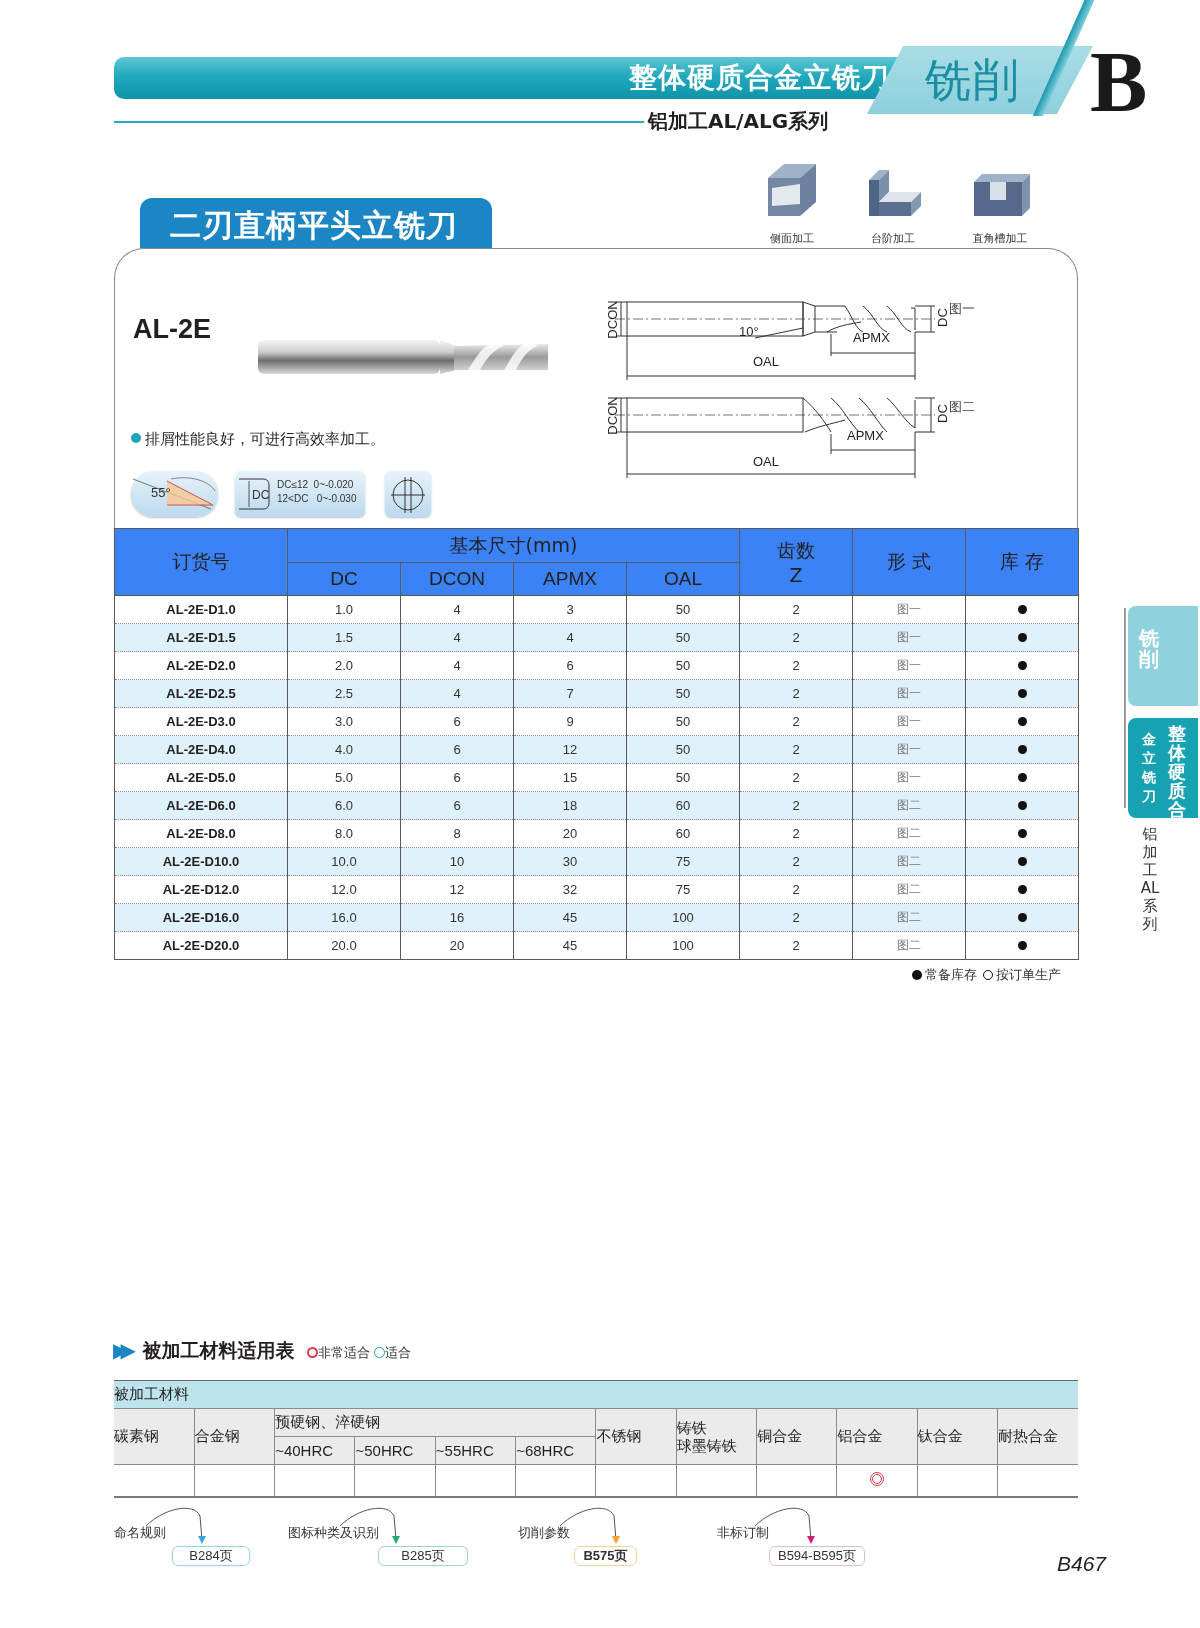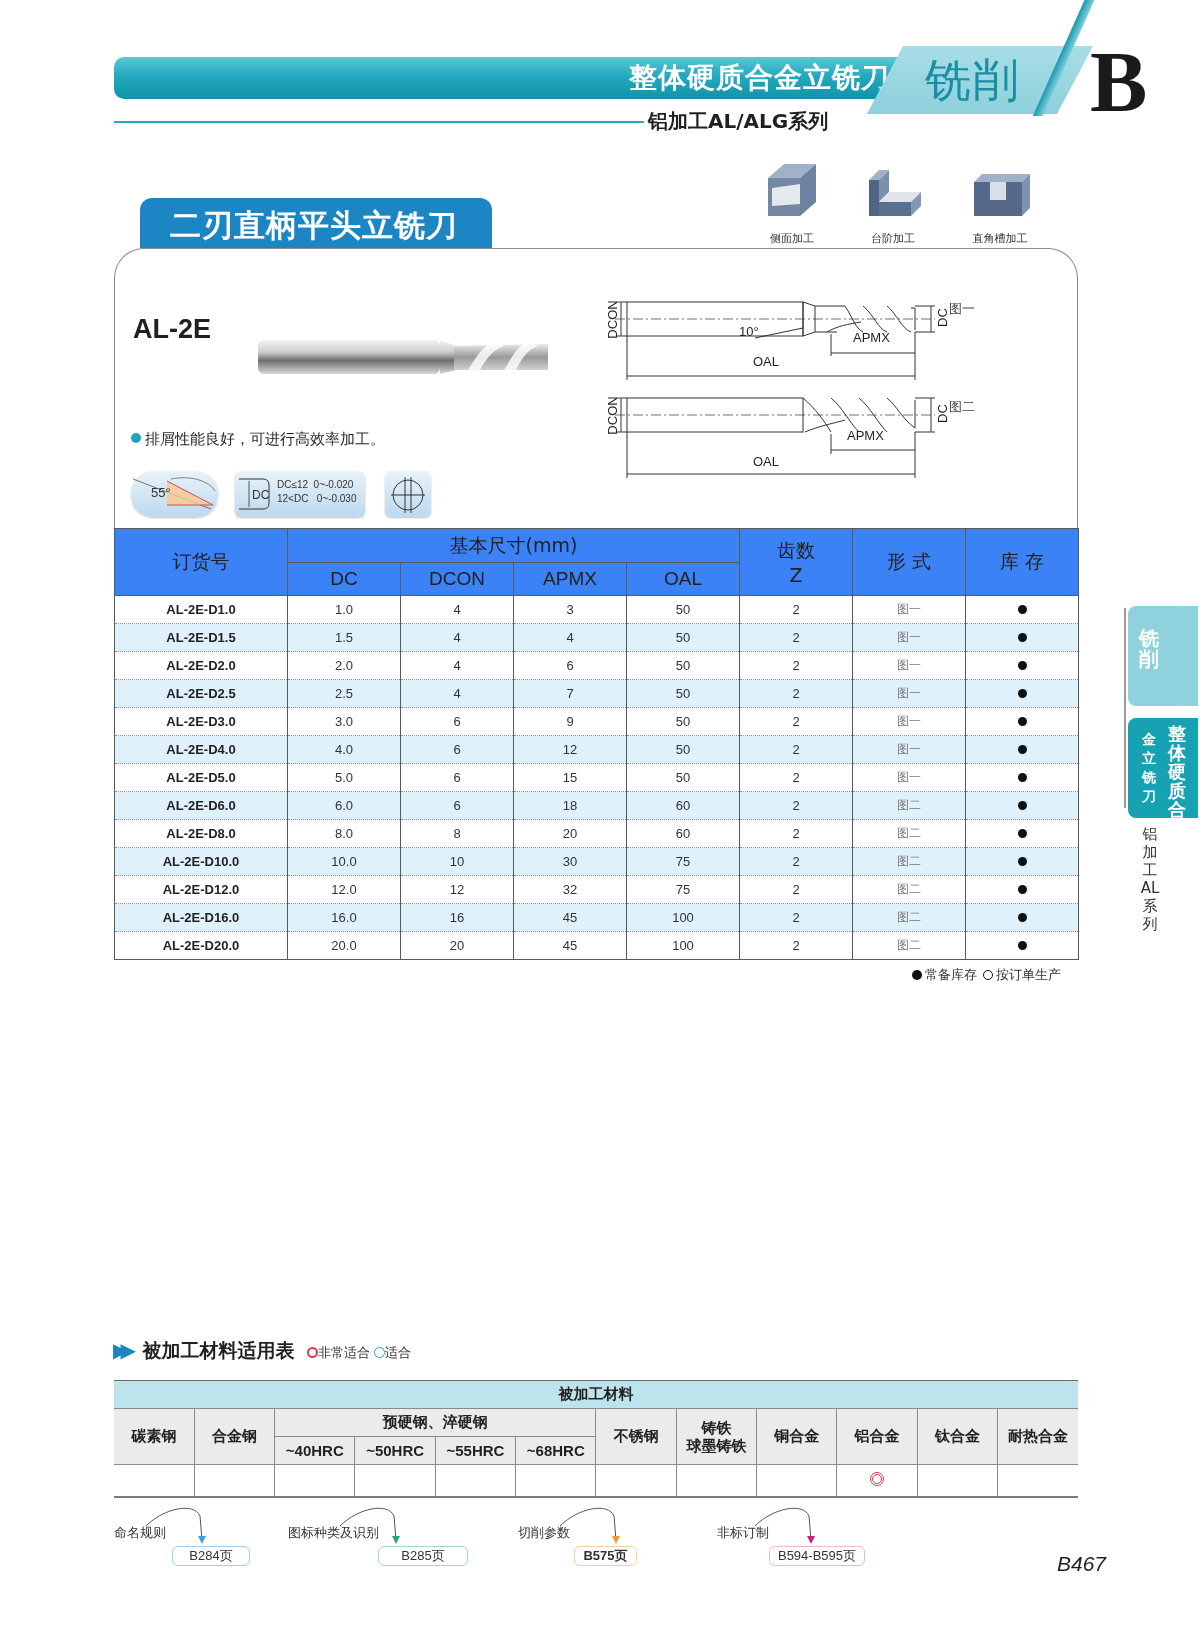--- a/index.html
+++ b/index.html
@@ -108,21 +108,21 @@
   .side-series { position: absolute; left: 1140px; top: 825px; width: 20px; font-size: 15px; line-height: 18px; color: #333; text-align: center; word-break: break-all; }
 
   
   .mat-title { position: absolute; left: 113px; top: 1338px; font-size: 19px; font-weight: bold; color: #231f20; }
   .mat-title .arrows { color: #1c85c4; font-size: 20px; margin-right: 8px; letter-spacing: -8px; }
   .mat-title .leg { font-size: 13px; font-weight: normal; color: #333; margin-left: 6px; }
   .mat-title .r1 { display:inline-block; width: 11px; height: 11px; border: 2px double #d93a4c; border-radius: 50%; vertical-align: -1px; }
   .mat-title .r2 { display:inline-block; width: 11px; height: 11px; border: 1.5px solid #1fa4bd; border-radius: 50%; vertical-align: -1px; margin-left: 4px; }
 
   .mtbl { position: absolute; left: 114px; top: 1380px; width: 964px; border-collapse: collapse; table-layout: fixed; }
-  .mtbl th { font-weight: bold; font-size: 15px; color: #231f20; border: 1px solid #8a8a8a; text-align: center; background: #ebebeb; }
+  .mtbl th { font-weight: normal; font-size: 15px; color: #231f20; border: 1px solid #8a8a8a; text-align: left; background: #ebebeb; }
   .mtbl th.top { background: #bde4ec; height: 28px; border-top: 1.5px solid #6a6a6a; }
   .mtbl th.sub { height: 28px; font-family: "Liberation Sans", sans-serif; }
   .mtbl td { height: 32px; border-left: 1px solid #8a8a8a; border-right: 1px solid #8a8a8a; border-bottom: 2px solid #7a7a7a; text-align: center; }
   .mtbl th:first-child, .mtbl td:first-child { border-left: none; }
   .mtbl th:last-child, .mtbl td:last-child { border-right: none; }
   .best { display: inline-block; width: 14px; height: 14px; border: 3px double #d93a4c; border-radius: 50%; }
 
   
   .flink { position: absolute; top: 1518px; }
   .flink .lbl { font-size: 13px; color: #333; position: absolute; left: 0; top: 6px; white-space: nowrap; }

